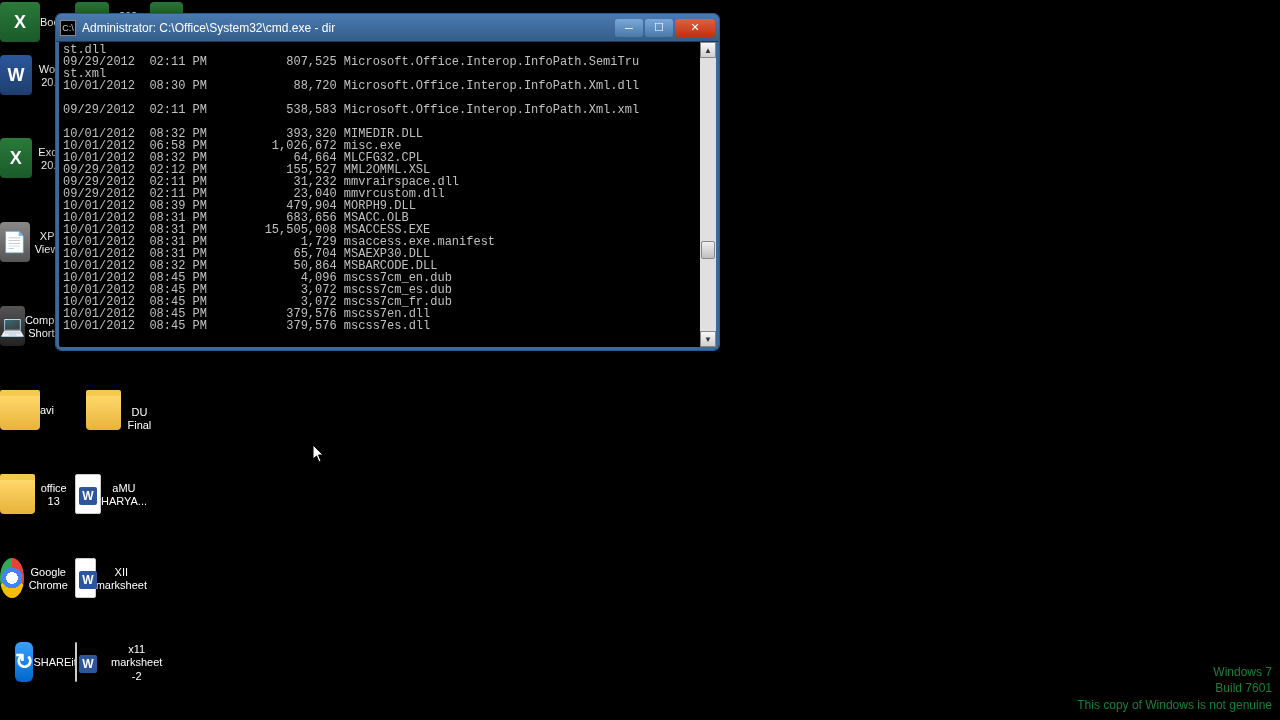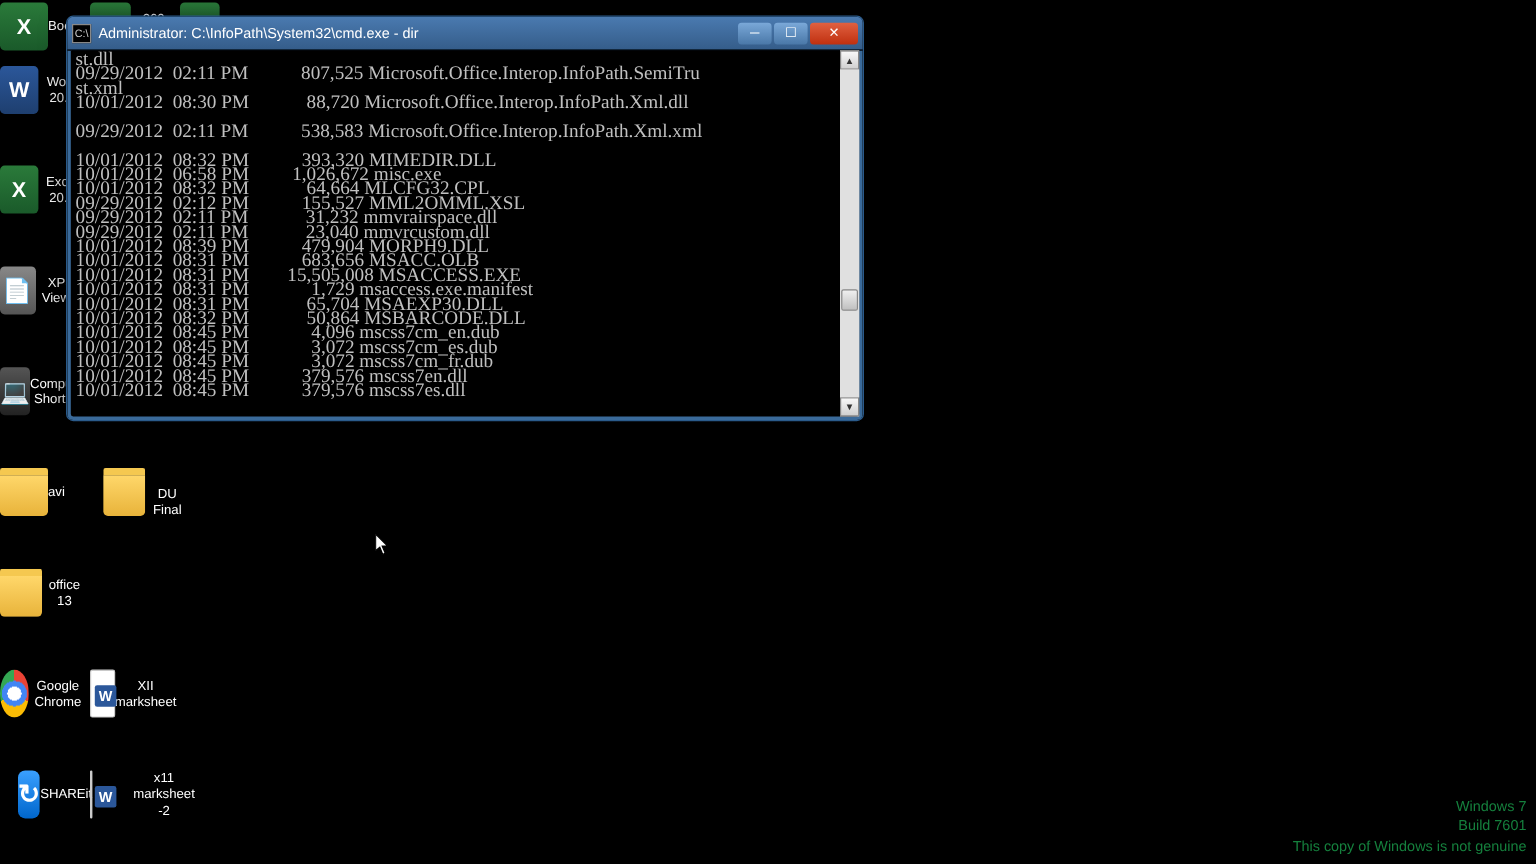--- a/index.html
+++ b/index.html
@@ -109,22 +109,22 @@
   flex: 1;
   display: flex;
   background: #000;
   border: 3px solid #3a6a9a;
   border-top: none;
   border-radius: 0 0 5px 5px;
 }
 .cmd-content {
   flex: 1;
   padding: 2px 4px;
-  font-family: Liberation Serif, serif;
-  font-size: 16px;
+  font-family: Liberation Mono, monospace;
+  font-size: 12px;
   line-height: 12px;
   color: #c0c0c0;
   white-space: pre;
   overflow: hidden;
 }
 .scrollbar {
   width: 16px;
   background: #e8e8e8;
   display: flex;
   flex-direction: column;
@@ -216,35 +216,40 @@
       <div class="lbl">baptism</div>
     </div>
     <div class="desktop-icon" style="left: 150px; top: 306px;">
       <div class="ico ico-excel"></div>
       <div class="lbl">office</div>
     </div>
     <div class="desktop-icon" style="left: 86px; top: 390px; align-items: flex-end;">
       <div class="ico ico-folder"></div>
       <div class="lbl">DU Final</div>
     </div>
+    <div class="desktop-icon" style="left: 75px; top: 474px;">
+      <div class="ico ico-worddoc"></div>
+      <div class="lbl">aMU
+HARYA...</div>
+    </div>
     <div class="desktop-icon" style="left: 75px; top: 558px;">
       <div class="ico ico-worddoc"></div>
       <div class="lbl">XII marksheet</div>
     </div>
     <div class="desktop-icon" style="left: 75px; top: 642px; gap: 34px;">
       <div class="ico ico-worddoc"></div>
       <div class="lbl">x11
 marksheet -2</div>
     </div>
   </div>
 
 <div class="cmd-window">
   <div class="titlebar">
     <div class="cmdico">C:\</div>
-    <div class="title-text">Administrator: C:\InfoPath\System32\cmd.exe - dir</div>
+    <div class="title-text">Administrator: C:\Office\System32\cmd.exe - dir</div>
     <div class="win-controls">
       <div class="win-btn win-min">─</div>
       <div class="win-btn win-max">☐</div>
       <div class="win-btn win-close">✕</div>
     </div>
   </div>
   <div class="cmd-body">
     <div class="cmd-content" id="cmd-content">st.dll
 09/29/2012  02:11 PM           807,525 Microsoft.Office.Interop.InfoPath.SemiTru
 st.xml

